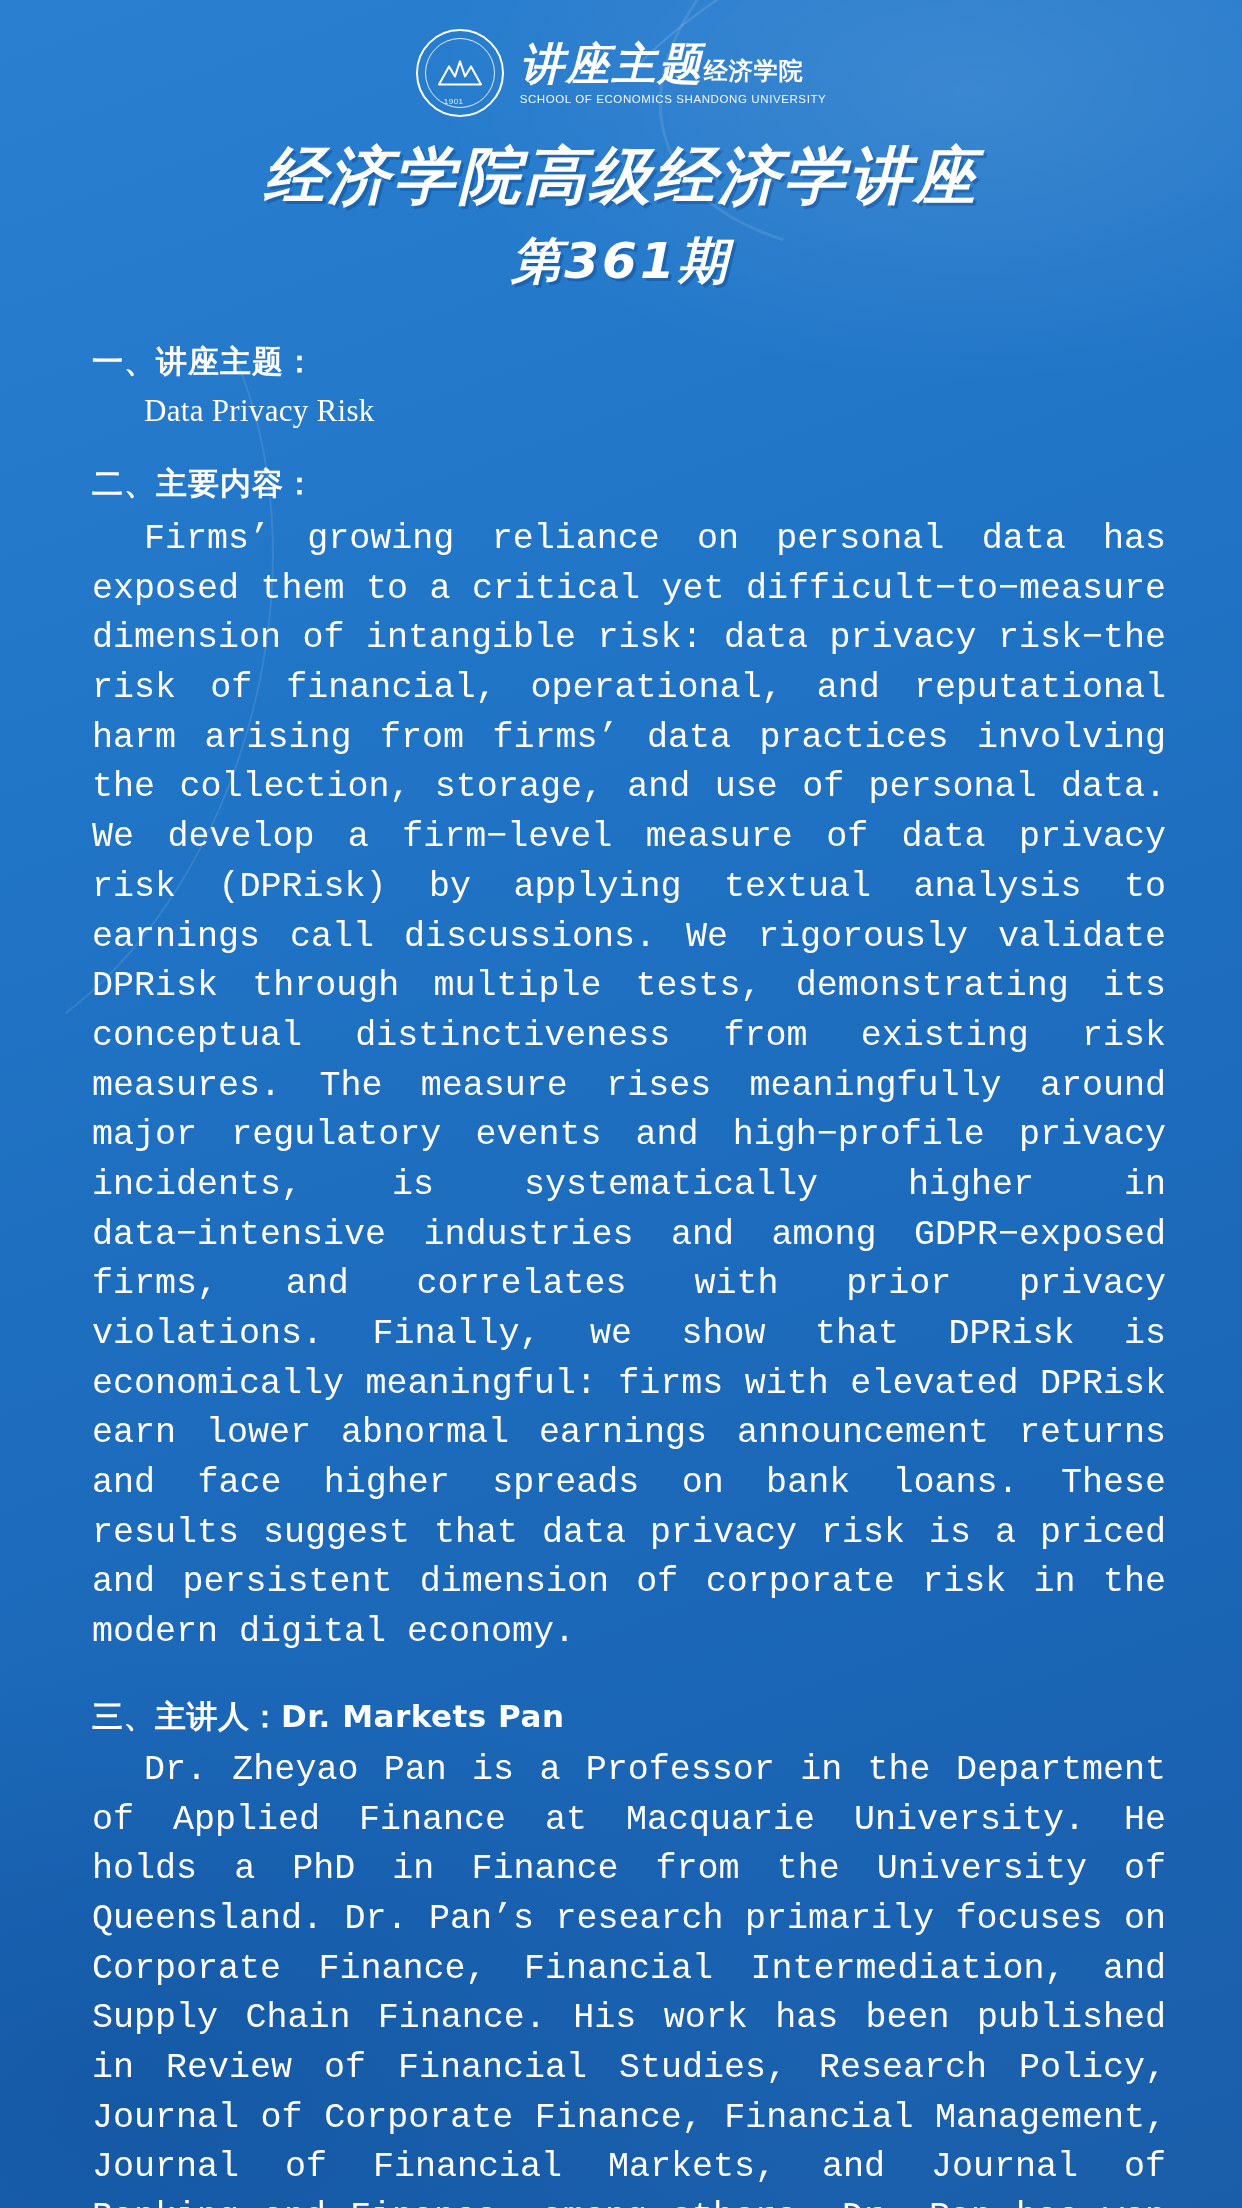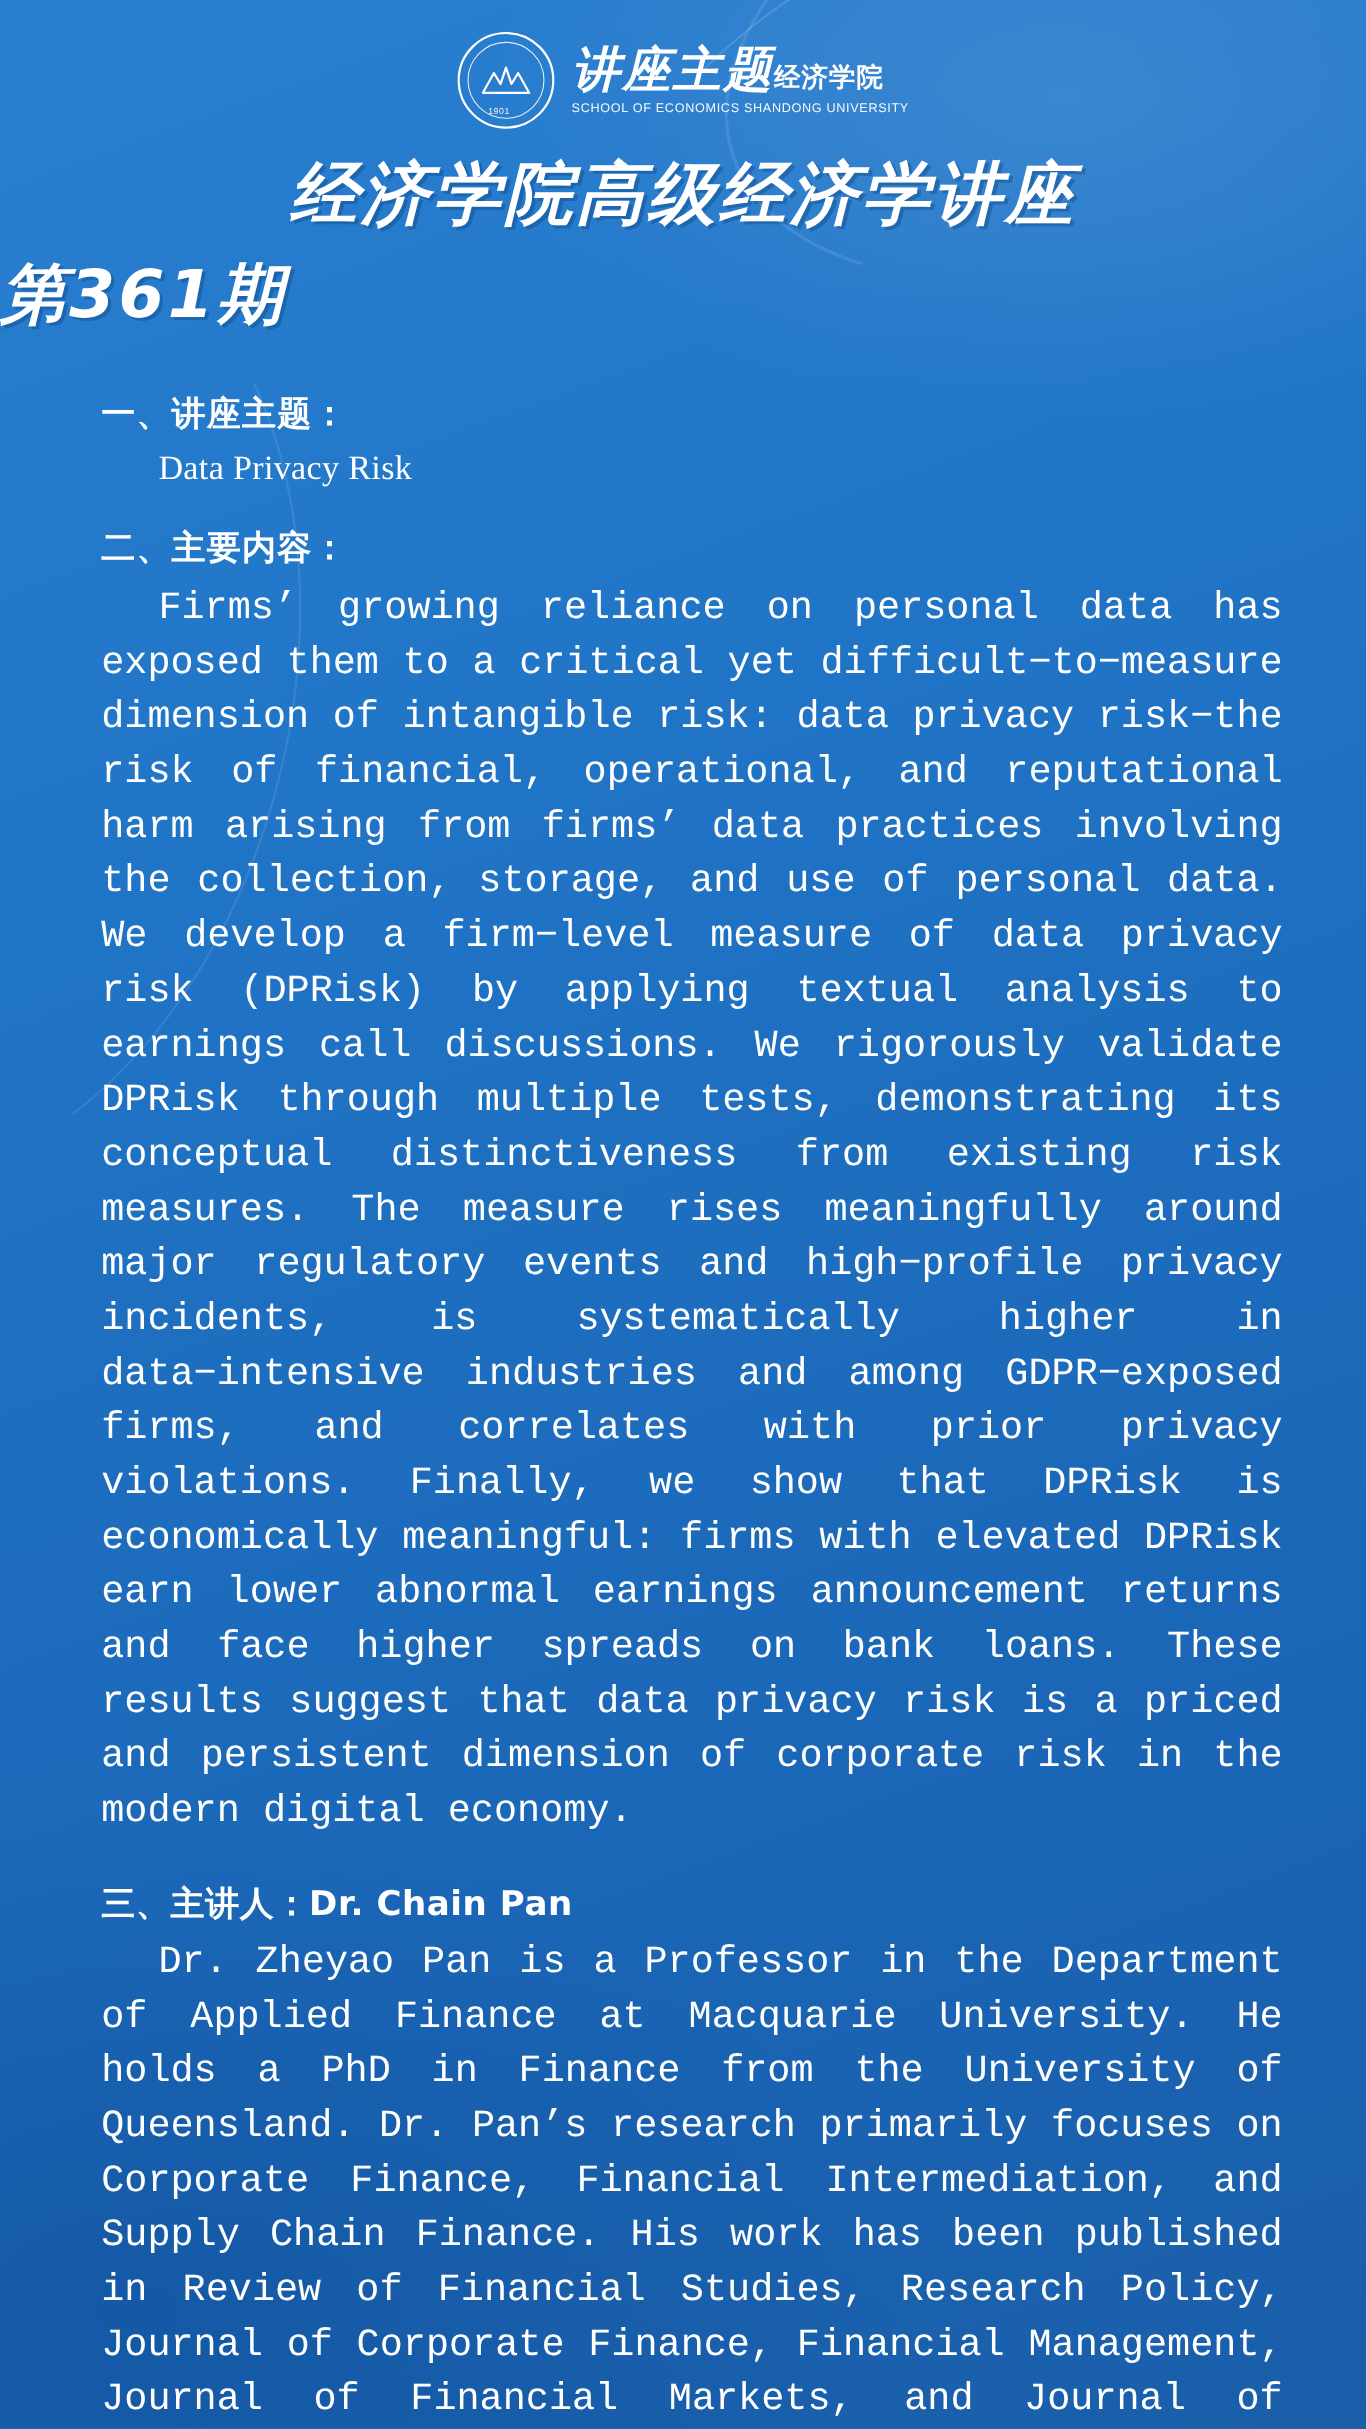--- a/index.html
+++ b/index.html
@@ -133,23 +133,23 @@
     font-family: "DejaVu Sans", "Liberation Sans", sans-serif;
     font-size: 62px;
     font-weight: bold;
     font-style: italic;
     letter-spacing: 3px;
     margin-top: 26px;
     text-shadow: 3px 3px 0 rgba(10,60,120,0.35);
     white-space: nowrap;
   }
   .title-sub {
-    text-align: left;
-    font-family: "DejaVu Sans", "Liberation Sans", sans-serif;
-    font-size: 60px;
+    text-align: center;
+    font-family: "DejaVu Sans", "Liberation Sans", sans-serif;
+    font-size: 50px;
     font-weight: bold;
     font-style: italic;
     letter-spacing: 3px;
     margin-top: 10px;
     text-shadow: 3px 3px 0 rgba(10,60,120,0.35);
   }
 
   
   .content {
     position: relative;
@@ -227,20 +227,20 @@
   <div class="title-sub">第361期</div>
 
   <div class="content">
 
     <div class="section-head first">一、讲座主题：</div>
     <div class="topic-line">Data Privacy Risk</div>
 
     <div class="section-head">二、主要内容：</div>
     <div class="para">Firms’ growing reliance on personal data has exposed them to a critical yet difficult−to−measure dimension of intangible risk: data privacy risk−the risk of financial, operational, and reputational harm arising from firms’ data practices involving the collection, storage, and use of personal data. We develop a firm−level measure of data privacy risk (DPRisk) by applying textual analysis to earnings call discussions. We rigorously validate DPRisk through multiple tests, demonstrating its conceptual distinctiveness from existing risk measures. The measure rises meaningfully around major regulatory events and high−profile privacy incidents, is systematically higher in data−intensive industries and among GDPR−exposed firms, and correlates with prior privacy violations. Finally, we show that DPRisk is economically meaningful: firms with elevated DPRisk earn lower abnormal earnings announcement returns and face higher spreads on bank loans. These results suggest that data privacy risk is a priced and persistent dimension of corporate risk in the modern digital economy.</div>
 
-    <div class="speaker-head">三、主讲人：Dr. Chain Pan</div>
+    <div class="speaker-head">三、主讲人：Dr. Markets Pan</div>
     <div class="para speaker-bio">Dr. Zheyao Pan is a Professor in the Department of Applied Finance at Macquarie University. He holds a PhD in Finance from the University of Queensland. Dr. Pan’s research primarily focuses on Corporate Finance, Financial Intermediation, and Supply Chain Finance. His work has been published in Review of Financial Studies, Research Policy, Journal of Corporate Finance, Financial Management, Journal of Financial Markets, and Journal of Banking and Finance, among others. Dr. Pan has won best paper awards from multiple conferences, and he is the Deputy Editor of Accounting and Finance. His research has also been featured in the Harvard Business Review and other media outlets.</div>
 
     <div class="info-line">四、时间：2025年12月23日（周二）15:00-17:00</div>
     <div class="info-line">五、地点：山东大学中心校区知新楼B321</div>
 
   </div>
 </div>
 
 </body></html>

